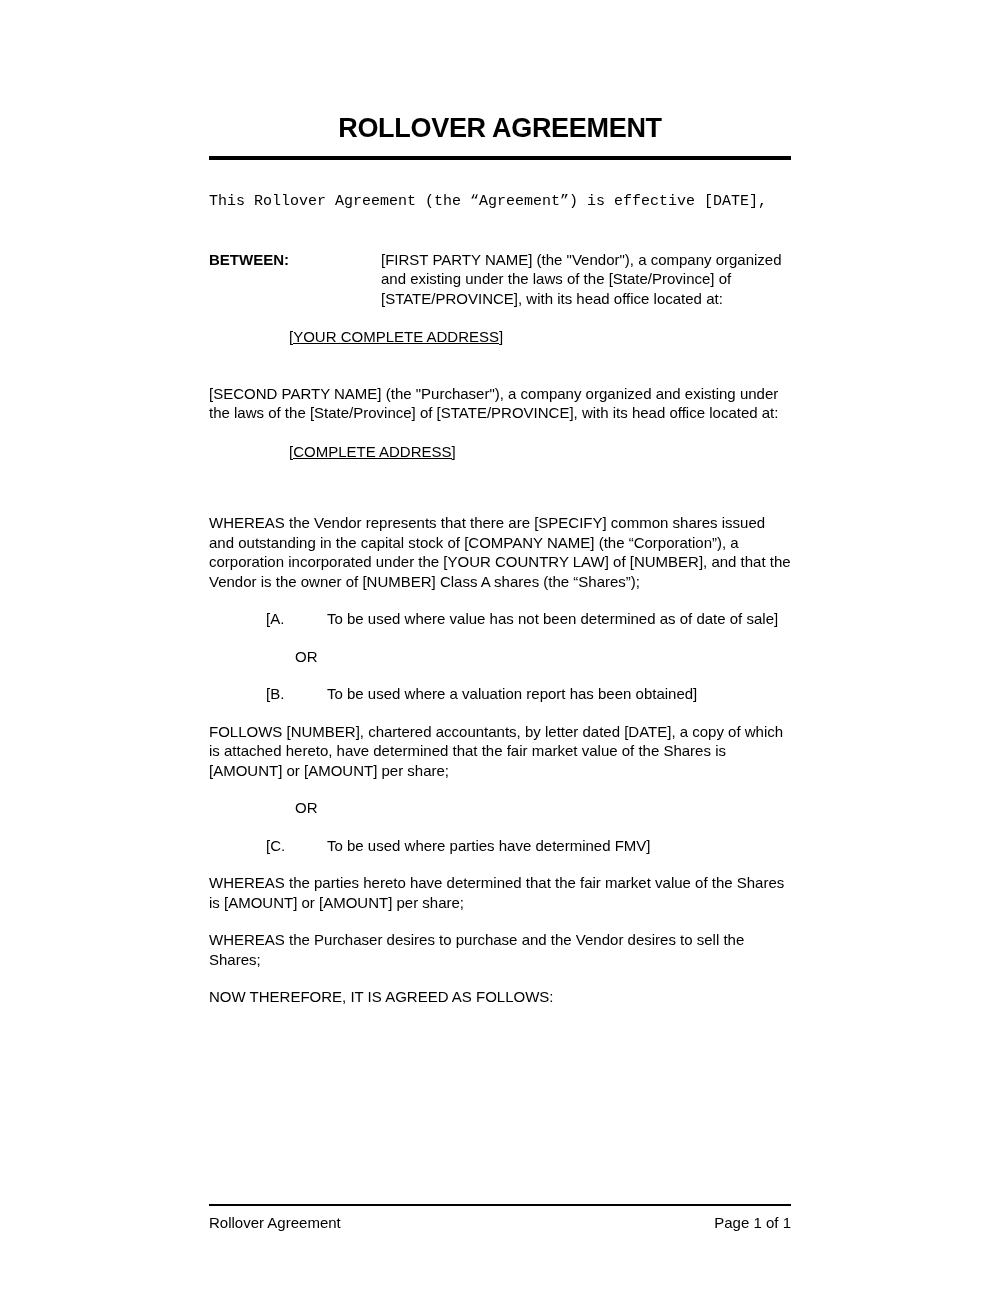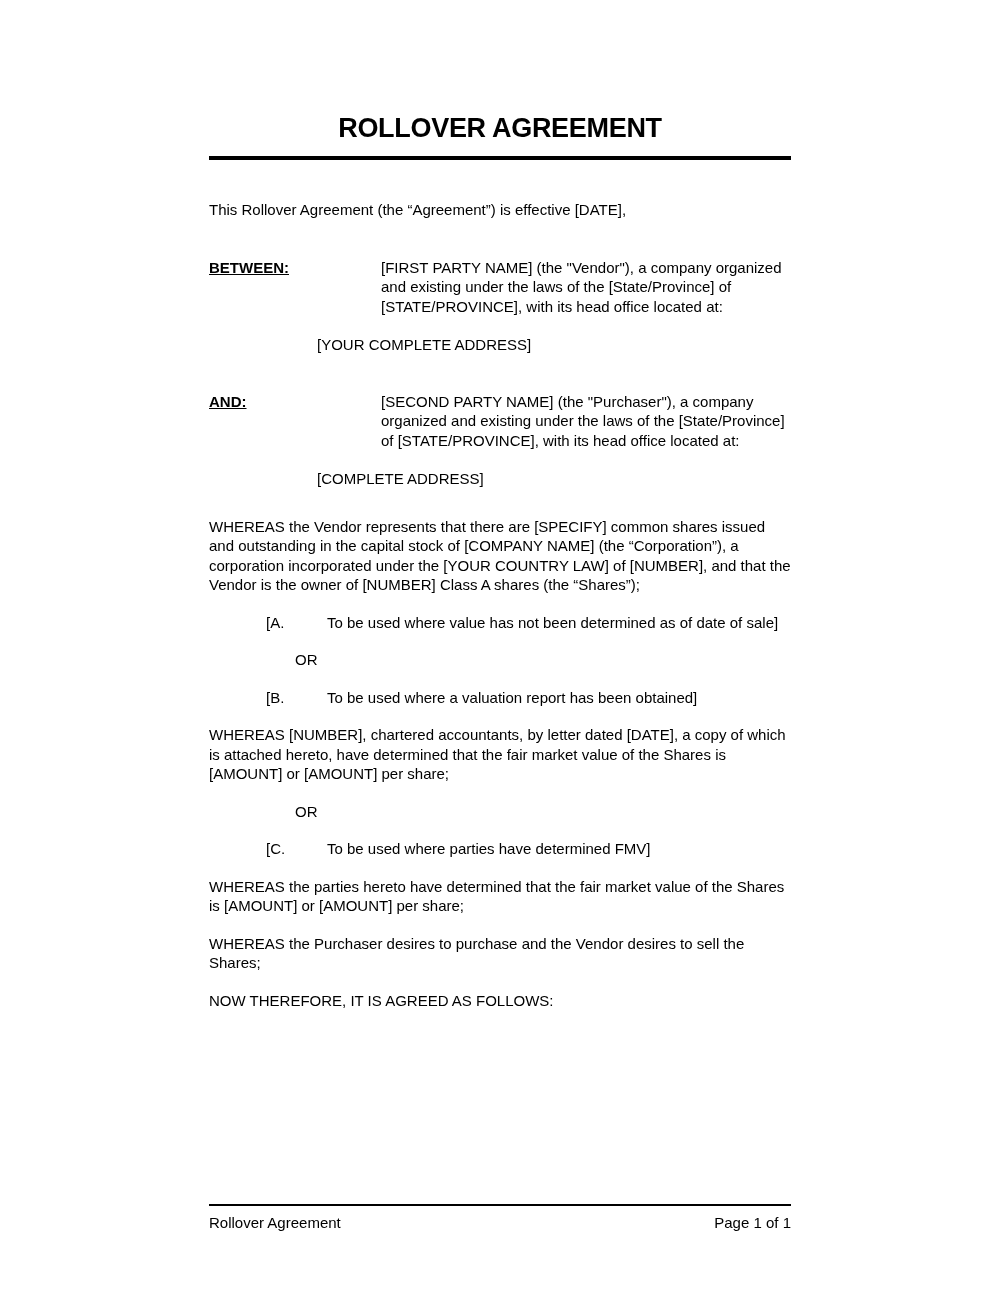--- a/index.html
+++ b/index.html
@@ -29,28 +29,28 @@
     font-size: 27px;
     line-height: 32px;
     font-weight: bold;
     text-align: center;
     letter-spacing: -0.3px;
   }
   .rule { background: #000000; }
   .rule-thick { height: 4px; margin-top: 12px; }
   .rule-thin  { height: 2px; }
   .para { margin: 0; }
-  .intro { margin-top: 40px; }
+  .intro { margin-top: 32px; font-family: Liberation Mono, monospace; }
   .party { display: flex; margin-top: 38px; }
   .party-and { margin-top: 37px; }
-  .party-label { width: 172px; flex-shrink: 0; font-weight: bold; text-decoration: underline; }
+  .party-label { width: 172px; flex-shrink: 0; font-weight: bold; }
   .party-text { flex: 1; }
   .bold { font-weight: normal; }
-  .address { margin-top: 19px; margin-left: 108px; }
-  .w-first { margin-top: 28px; }
+  .address { margin-top: 19px; margin-left: 80px; text-decoration: underline; }
+  .w-first { margin-top: 52px; }
   .block { margin-top: 18px; }
   .option { display: flex; margin-left: 57px; }
   .marker { width: 61px; flex-shrink: 0; }
   .opt-text { flex: 1; }
   .or-line { margin-left: 86px; }
   .footer {
     position: absolute;
     left: 117px;
     right: 117px;
     top: 1204px;
@@ -72,41 +72,40 @@
 
     <p class="para intro">This Rollover Agreement (the “Agreement”) is effective [DATE],</p>
 
     <div class="party">
       <div class="party-label">BETWEEN:</div>
       <div class="party-text"><span class="bold">[FIRST PARTY NAME]</span><span> (the "Vendor"), a company organized and existing under the laws of the [State/Province] of [STATE/PROVINCE], with its head office located at:</span></div>
     </div>
     <p class="para address">[YOUR COMPLETE ADDRESS]</p>
 
     <div class="party party-and">
-      <div class="party-label">AND:</div>
       <div class="party-text"><span class="bold">[SECOND PARTY NAME]</span><span> (the "Purchaser"), a company organized and existing under the laws of the [State/Province] of [STATE/PROVINCE], with its head office located at:</span></div>
     </div>
     <p class="para address">[COMPLETE ADDRESS]</p>
 
     <p class="para w-first">WHEREAS the Vendor represents that there are [SPECIFY] common shares issued and outstanding in the capital stock of [COMPANY NAME] (the “Corporation”), a corporation incorporated under the [YOUR COUNTRY LAW] of [NUMBER], and that the Vendor is the owner of [NUMBER] Class A shares (the “Shares”);</p>
 
     <div class="option block">
       <span class="marker">[A.</span>
       <span class="opt-text">To be used where value has not been determined as of date of sale]</span>
     </div>
 
 
     <p class="para block or-line">OR</p>
 
     <div class="option block">
       <span class="marker">[B.</span>
       <span class="opt-text">To be used where a valuation report has been obtained]</span>
     </div>
 
-    <p class="para block">WHEREAS [NUMBER], chartered accountants, by letter dated [DATE], a copy of which is attached hereto, have determined that the fair market value of the Shares is [AMOUNT] or [AMOUNT] per share;</p>
+    <p class="para block">FOLLOWS [NUMBER], chartered accountants, by letter dated [DATE], a copy of which is attached hereto, have determined that the fair market value of the Shares is [AMOUNT] or [AMOUNT] per share;</p>
 
     <p class="para block or-line">OR</p>
 
     <div class="option block">
       <span class="marker">[C.</span>
       <span class="opt-text">To be used where parties have determined FMV]</span>
     </div>
 
     <p class="para block">WHEREAS the parties hereto have determined that the fair market value of the Shares is [AMOUNT] or [AMOUNT] per share;</p>
 

